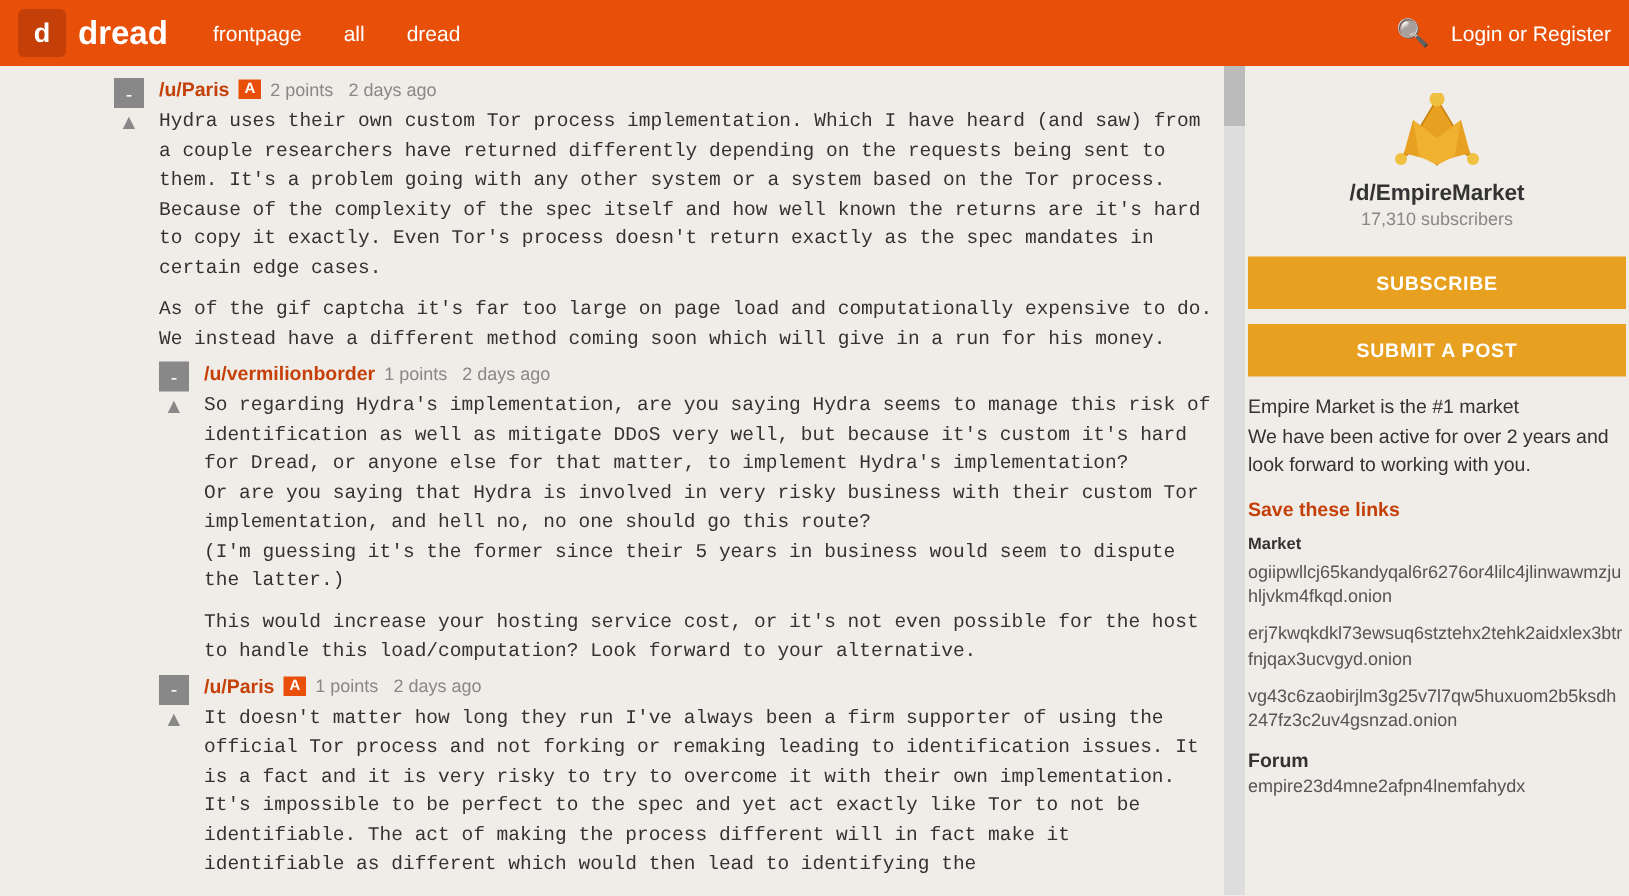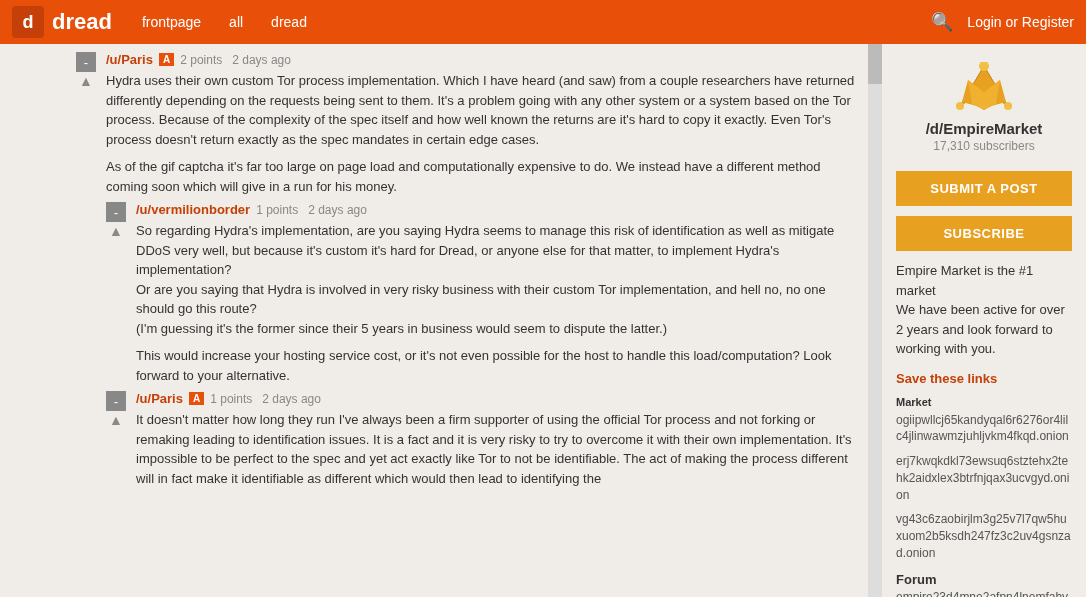--- a/index.html
+++ b/index.html
@@ -91,25 +91,25 @@
     
     .content-area {
       flex: 1;
       background: #f0ede8;
       overflow-y: auto;
       padding: 8px 0;
     }
 
     
     .sidebar {
-      width: 204px;
+      width: 256px;
       flex-shrink: 0;
       background: #f0ede8;
       overflow-y: auto;
-      padding: 8px 14px;
+      padding: 8px 2px;
     }
 
     
     .scrollbar-track {
       width: 14px;
       background: #ddd;
       flex-shrink: 0;
       position: relative;
     }
     .scrollbar-thumb {
@@ -176,20 +176,21 @@
       font-weight: bold;
     }
     .comment-meta {
       color: #888;
       font-size: 12px;
     }
     .comment-text {
       color: #333;
       font-size: 13px;
       line-height: 1.5;
+      font-family: Liberation Mono, monospace;
     }
     .comment-text p {
       margin-bottom: 8px;
     }
     .comment-text p:last-child {
       margin-bottom: 0;
     }
 
     
     .sidebar-logo-area {
@@ -380,22 +381,22 @@
         <circle cx="32" cy="4" r="5" fill="#f0c040"></circle>
         <circle cx="8" cy="44" r="4" fill="#f0c040"></circle>
         <circle cx="56" cy="44" r="4" fill="#f0c040"></circle>
         <polygon points="10,40 32,46 54,40 48,18 32,30 16,18" fill="#e8a020"></polygon>
         <polygon points="16,18 32,30 48,18 44,42 32,48 20,42" fill="#f0b030"></polygon>
       </svg>
       <span class="sidebar-community-name">/d/EmpireMarket</span>
       <span class="sidebar-subs">17,310 subscribers</span>
     </div>
 
+    <button class="btn-orange">SUBSCRIBE</button>
     <button class="btn-orange">SUBMIT A POST</button>
-    <button class="btn-orange">SUBSCRIBE</button>
 
     <div class="sidebar-desc">
       <strong>Empire Market is the #1 market</strong>
       <br>
       <span>We have been active for over 2 years and look forward to working with you.</span>
     </div>
 
     <div class="save-links-heading">Save these links</div>
 
     <div class="sidebar-section-title">Market</div>

